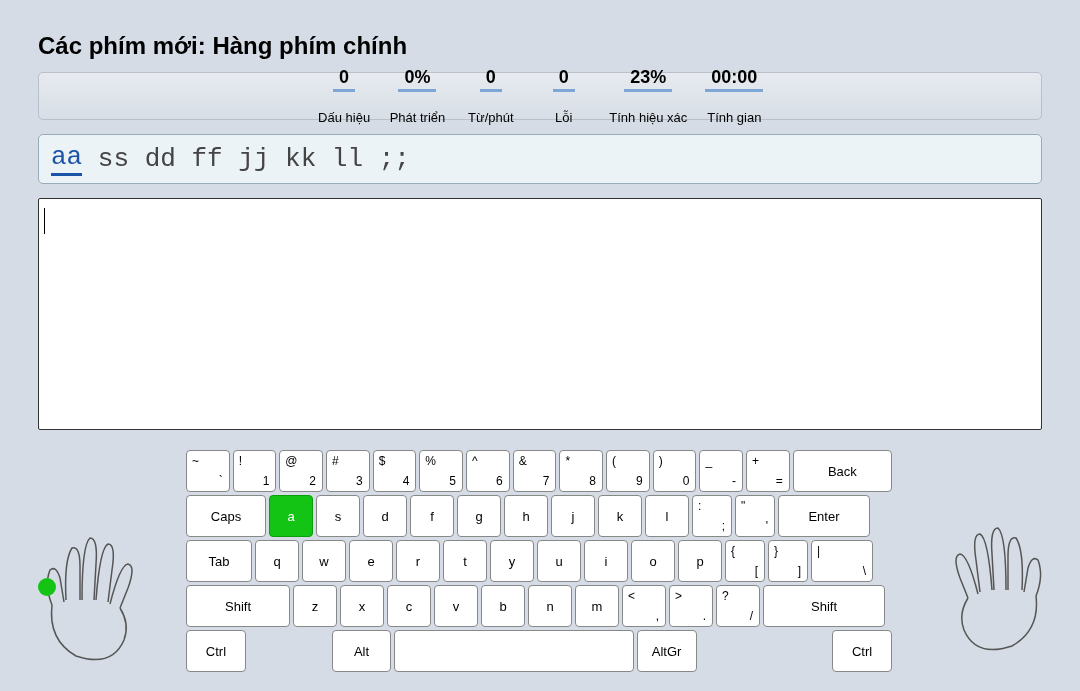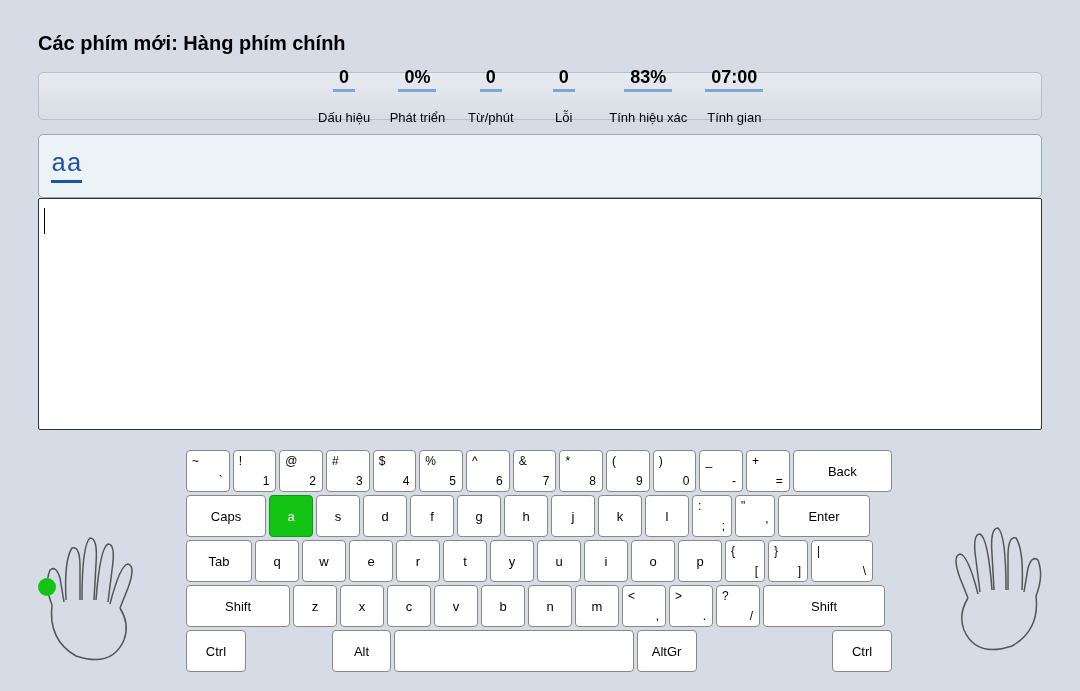--- a/index.html
+++ b/index.html
@@ -10,21 +10,21 @@
     color: #000;
     width: 1080px;
     height: 691px;
     position: relative;
     overflow: hidden;
   }
   .title {
     position: absolute;
     top: 32px;
     left: 38px;
-    font-size: 20px;
+    font-size: 24px;
     font-weight: bold;
   }
   .stats-bar {
     position: absolute;
     top: 72px;
     left: 38px;
     width: 1004px;
     height: 48px;
     background: linear-gradient(#e7ebf0,#d8dee6);
     border: 1px solid #b8c0cc;
@@ -49,21 +49,21 @@
   }
   .stat-label {
     font-size: 13px;
     margin-top: 18px;
   }
   .target-text {
     position: absolute;
     top: 134px;
     left: 38px;
     width: 1004px;
-    height: 64px;
+    height: 50px;
     background: #ecf3f7;
     border: 1px solid #9ab;
     border-radius: 5px;
     padding: 8px 12px;
     font-family: "Courier New", monospace;
     font-size: 26px;
     color: #444;
     display: flex;
     align-items: center;
   }
@@ -160,31 +160,32 @@
   </div>
   <div class="stat">
     <div class="stat-value">0</div>
     <div class="stat-label">Từ/phút</div>
   </div>
   <div class="stat">
     <div class="stat-value">0</div>
     <div class="stat-label">Lỗi</div>
   </div>
   <div class="stat">
-    <div class="stat-value">83%</div>
+    <div class="stat-value">23%</div>
     <div class="stat-label">Tính hiệu xác</div>
   </div>
   <div class="stat">
-    <div class="stat-value">07:00</div>
+    <div class="stat-value">00:00</div>
     <div class="stat-label">Tính gian</div>
   </div>
 </div>
 
 <div class="target-text">
   <span class="hl">aa</span>
+    <span style="white-space:pre;"> ss dd ff jj kk ll ;;</span>
 </div>
 
 <textarea class="typing-area" style=""></textarea>
 <div class="cursor-line"></div>
 
 <div class="keyboard">
   <div class="kb-row" id="kb-row1">
       <div class="key " style="width: 44px;">
         <span class="tl">~</span>
         <span class="br">`</span>

